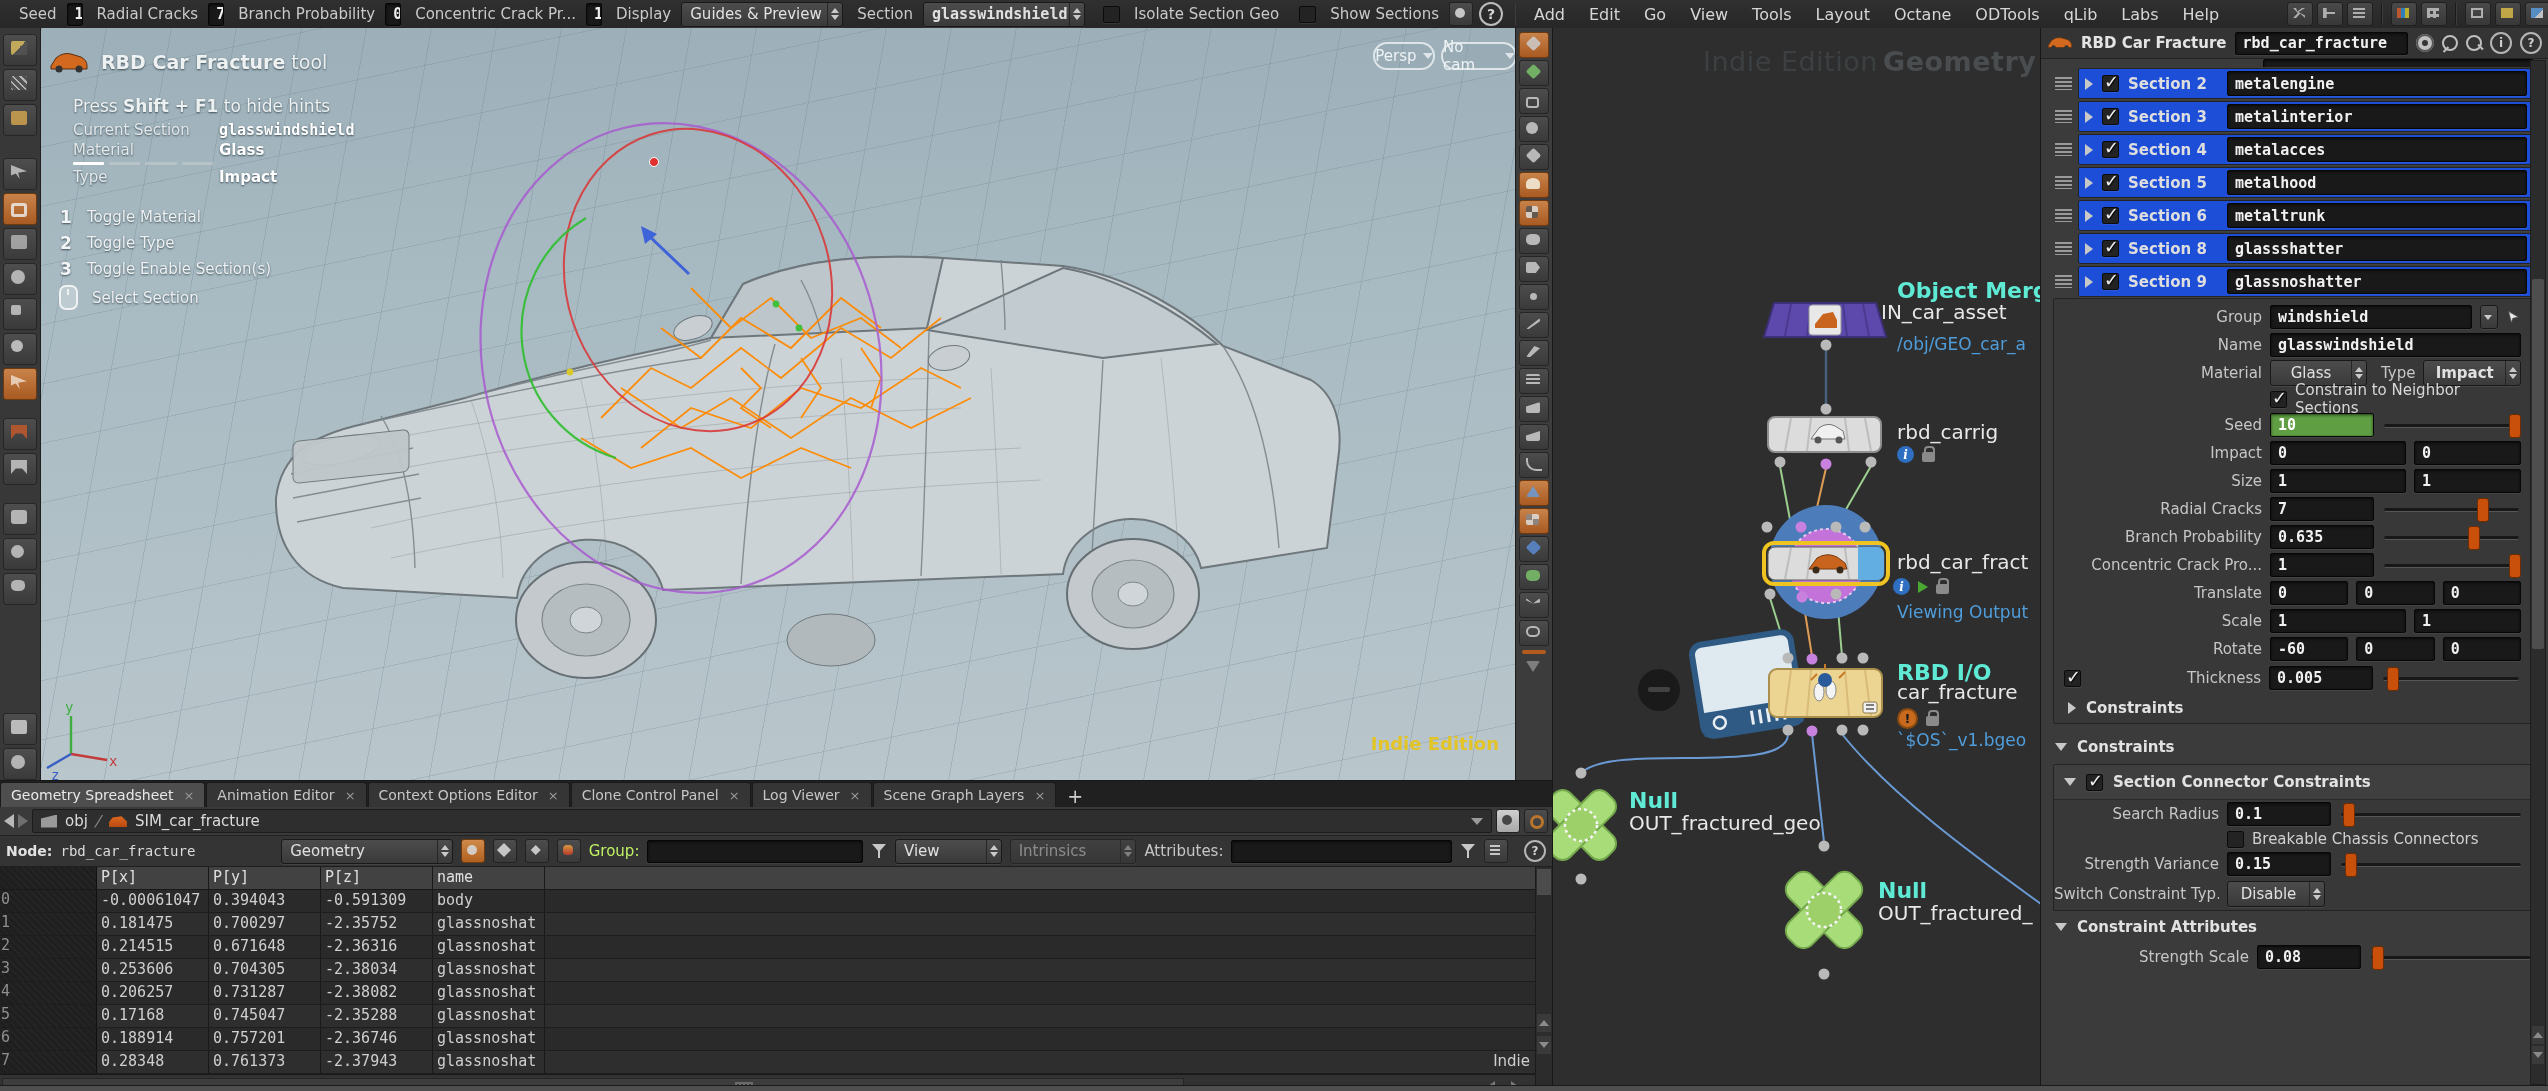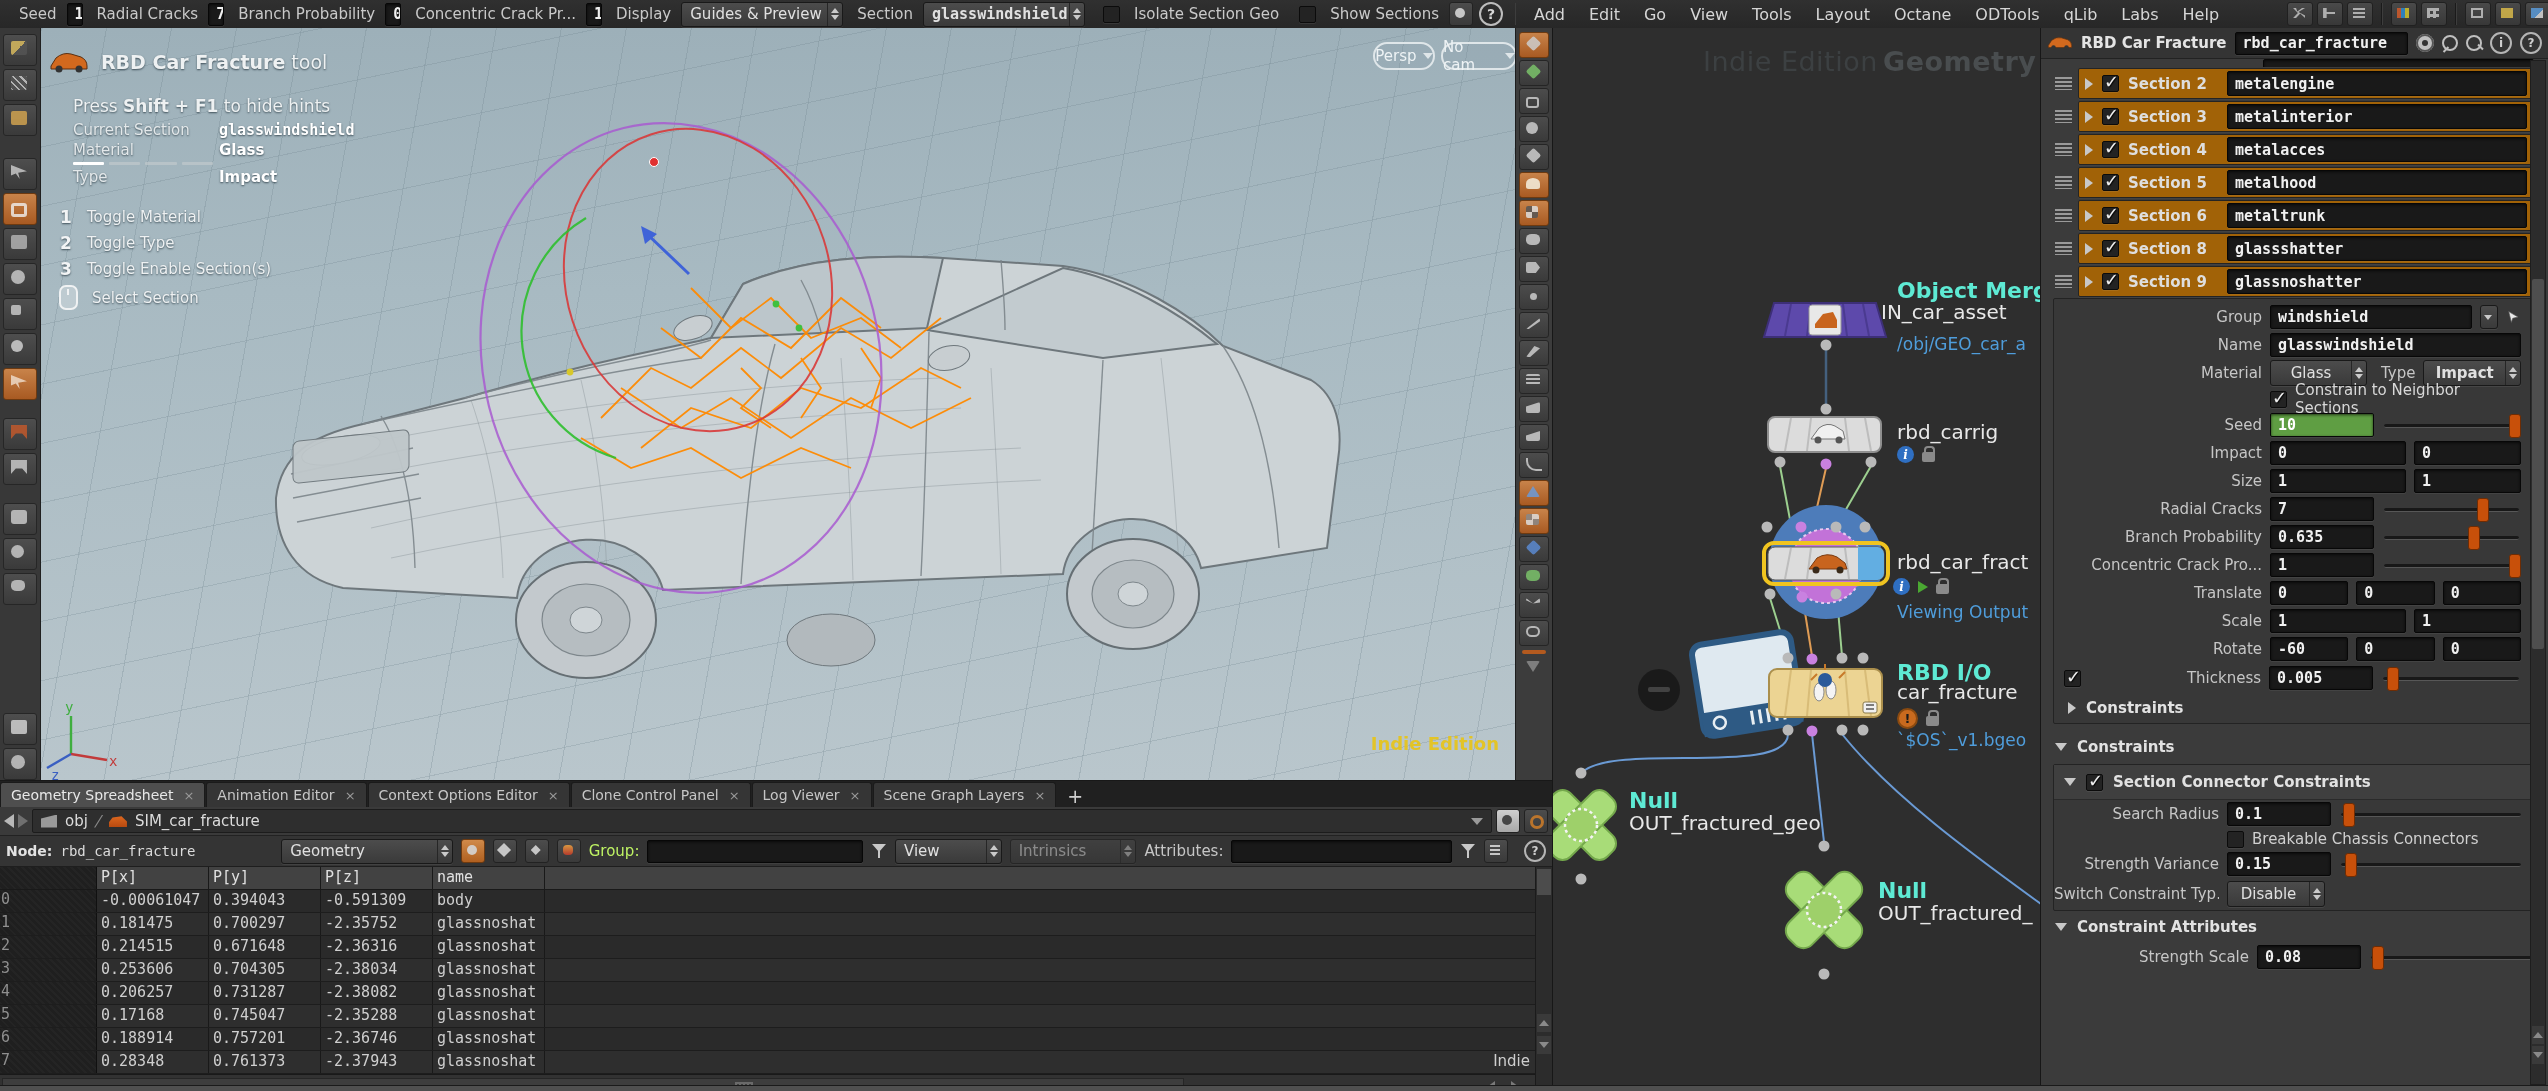--- a/index.html
+++ b/index.html
@@ -113,21 +113,21 @@
   #pheader .ptitle{font-weight:bold;color:#e4e4e4;white-space:nowrap;}
   .gear{width:18px;height:18px;border-radius:50%;background:#c0c0c0;position:relative;flex:none;
         box-shadow:0 0 0 2px #555 inset;}
   .gear::after{content:"";position:absolute;left:6px;top:6px;width:6px;height:6px;border-radius:50%;background:#343434;}
   .mglass{width:12px;height:12px;border:2px solid #c0c0c0;border-radius:50%;position:relative;flex:none;}
   .mglass::after{content:"";position:absolute;left:9px;top:9px;width:7px;height:2px;background:#c0c0c0;transform:rotate(45deg);}
   .circ-i{width:18px;height:18px;border-radius:50%;border:2px solid #b5b5b5;color:#cfcfcf;font-size:12px;font-weight:bold;
         display:flex;align-items:center;justify-content:center;flex:none;}
   .secrow{display:flex;align-items:center;height:33px;gap:6px;padding-left:14px;}
   .grip{width:17px;height:13px;flex:none;background:repeating-linear-gradient(#9a9a9a 0 2px,transparent 2px 4px);}
-  .secbox{flex:1;margin-right:14px;height:29px;background:#a16207;border:1px solid #242424;border-radius:2px;
+  .secbox{flex:1;margin-right:14px;height:29px;background:#1d4ed8;border:1px solid #242424;border-radius:2px;
           display:flex;align-items:center;gap:9px;padding:0 6px;box-shadow:0 1px 0 rgba(255,255,255,.04);}
   .tri-r{width:0;height:0;border-top:6px solid transparent;border-bottom:6px solid transparent;border-left:8px solid #c8c8c8;flex:none;}
   .tri-d{width:0;height:0;border-left:6px solid transparent;border-right:6px solid transparent;border-top:8px solid #c8c8c8;flex:none;}
   .seclabel{font-weight:bold;color:#dedede;width:90px;white-space:nowrap;}
   .secfld{flex:1;height:23px;}
   .prow{display:flex;align-items:center;height:28px;gap:8px;padding:0 14px 0 0;}
   .prow .pl{width:208px;text-align:right;color:#c6c6c6;flex:none;white-space:nowrap;overflow:hidden;}
   .pfld{height:22px;}
   .w88{width:88px;flex:none;} .w120{width:120px;flex:none;} .w186{width:186px;flex:none;}
   .wflex{flex:1;}

